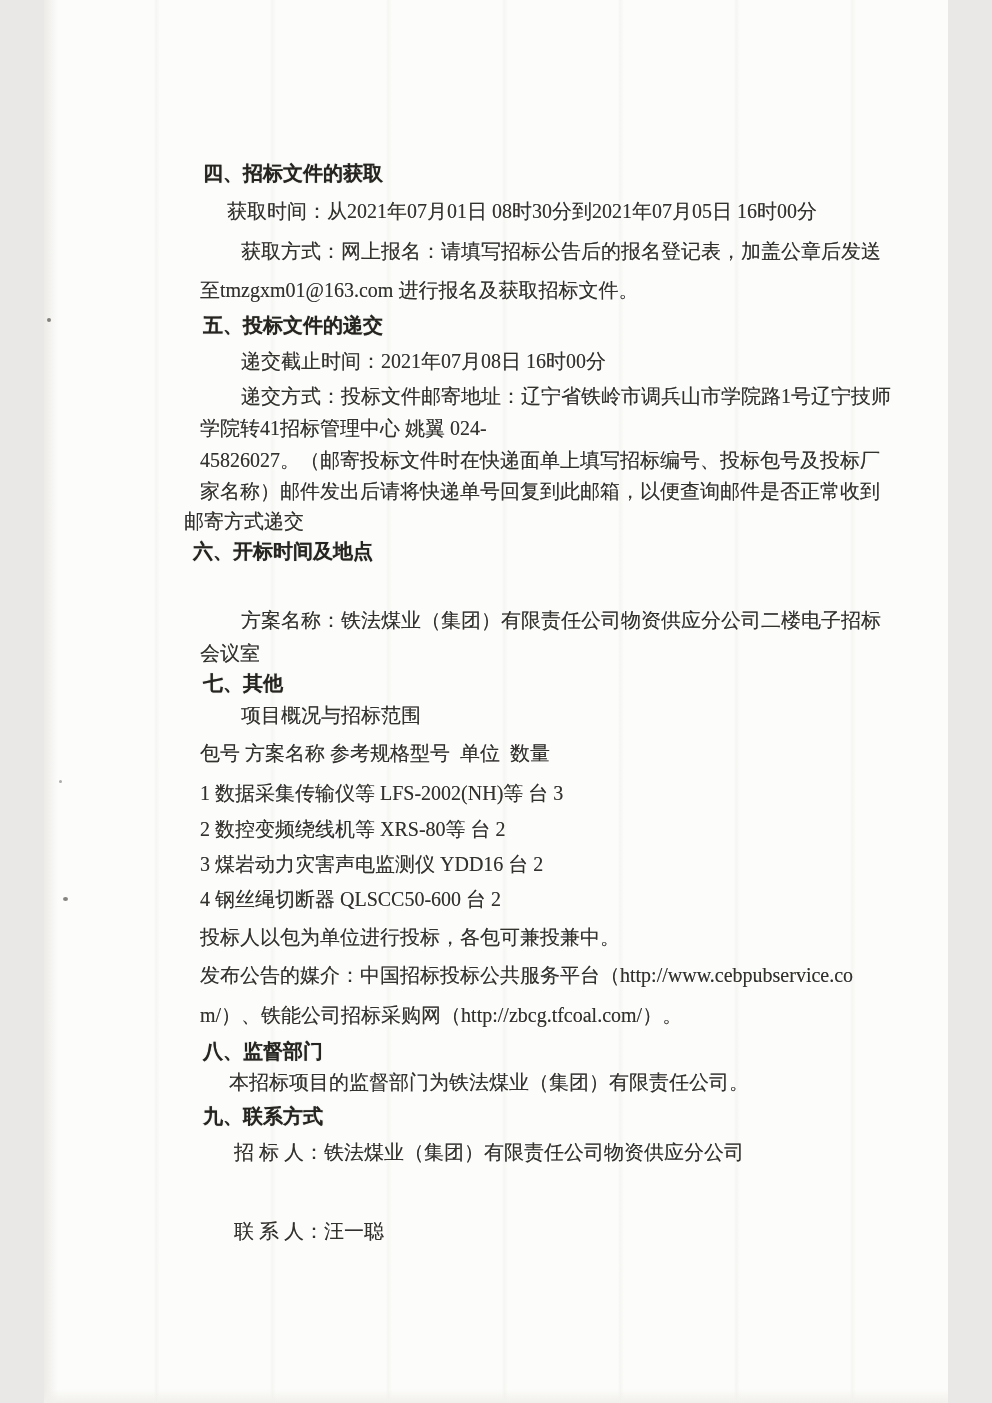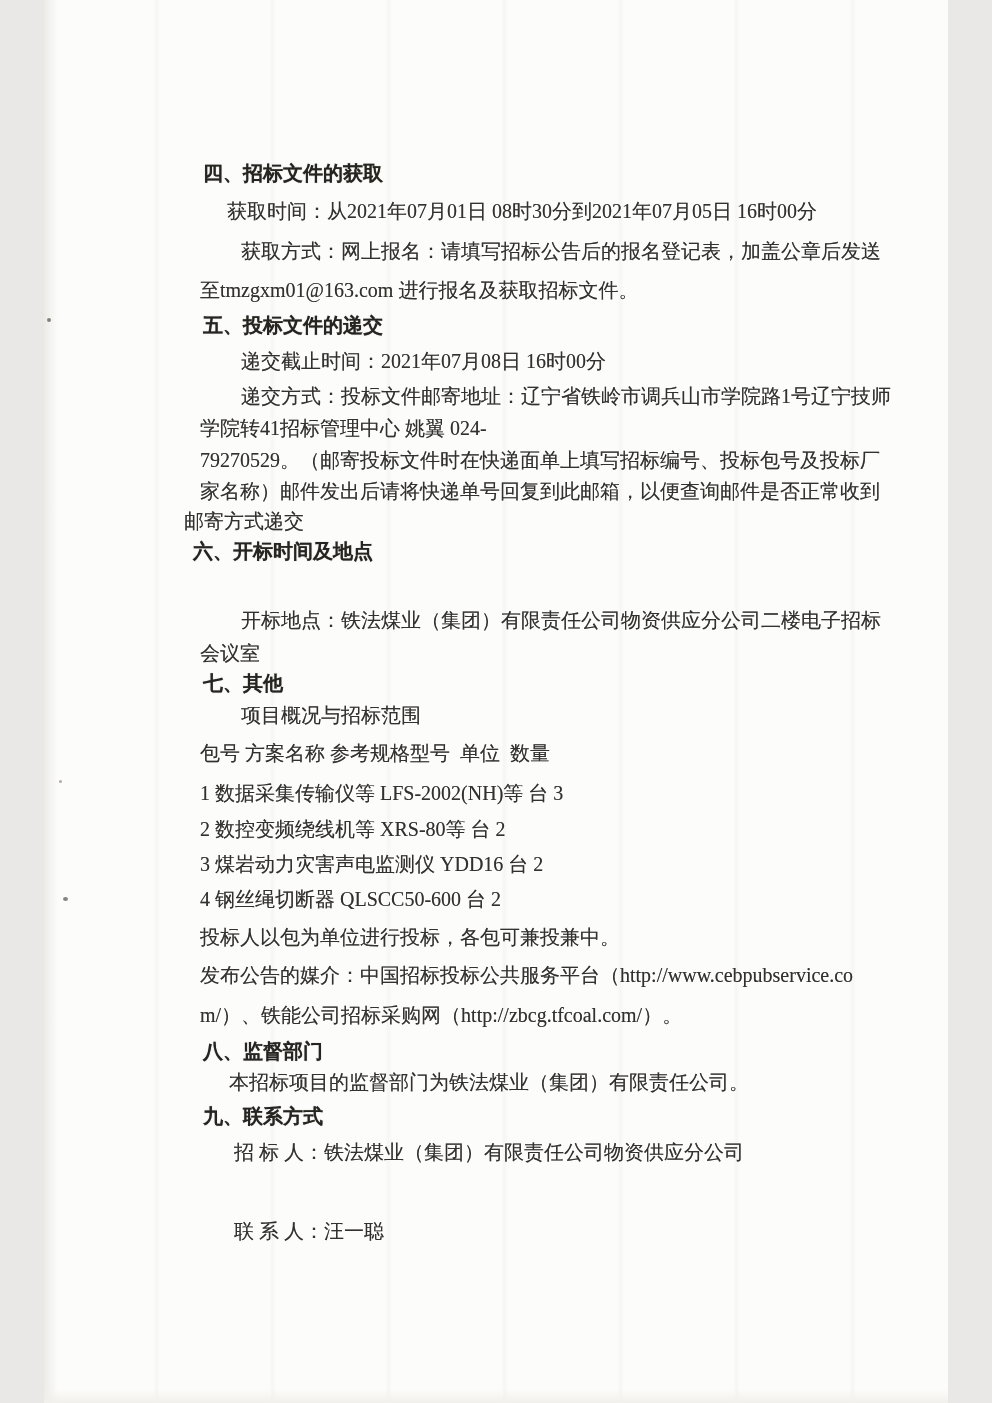--- a/index.html
+++ b/index.html
@@ -80,26 +80,26 @@
 
   <div class="ln hd" style="left:159px; top:160px;">四、招标文件的获取</div>
   <div class="ln" style="left:183px; top:198px;">获取时间：从2021年07月01日 08时30分到2021年07月05日 16时00分</div>
   <div class="ln" style="left:197px; top:238px;">获取方式：网上报名：请填写招标公告后的报名登记表，加盖公章后发送</div>
   <div class="ln" style="left:156px; top:277px;">至tmzgxm01@163.com 进行报名及获取招标文件。</div>
 
   <div class="ln hd" style="left:159px; top:312px;">五、投标文件的递交</div>
   <div class="ln" style="left:197px; top:348px;">递交截止时间：2021年07月08日 16时00分</div>
   <div class="ln" style="left:197px; top:383px;">递交方式：投标文件邮寄地址：辽宁省铁岭市调兵山市学院路1号辽宁技师</div>
   <div class="ln" style="left:156px; top:415px;">学院转41招标管理中心 姚翼 024-</div>
-  <div class="ln" style="left:156px; top:447px;">79270529。（邮寄投标文件时在快递面单上填写招标编号、投标包号及投标厂</div>
+  <div class="ln" style="left:156px; top:447px;">45826027。（邮寄投标文件时在快递面单上填写招标编号、投标包号及投标厂</div>
   <div class="ln" style="left:156px; top:478px;">家名称）邮件发出后请将快递单号回复到此邮箱，以便查询邮件是否正常收到</div>
   <div class="ln" style="left:140px; top:508px;">邮寄方式递交</div>
 
   <div class="ln hd" style="left:149px; top:538px;text-align:center;">六、开标时间及地点</div>
-  <div class="ln" style="left:197px; top:607px;">开标地点：铁法煤业（集团）有限责任公司物资供应分公司二楼电子招标</div>
+  <div class="ln" style="left:197px; top:607px;">方案名称：铁法煤业（集团）有限责任公司物资供应分公司二楼电子招标</div>
   <div class="ln" style="left:156px; top:640px;">会议室</div>
 
   <div class="ln hd" style="left:159px; top:670px;">七、其他</div>
   <div class="ln" style="left:197px; top:702px;">项目概况与招标范围</div>
   <div class="ln" style="left:156px; top:740px;">包号 方案名称 参考规格型号  单位  数量</div>
   <div class="ln" style="left:156px; top:780px;">1 数据采集传输仪等 LFS-2002(NH)等 台 3</div>
   <div class="ln" style="left:156px; top:816px;">2 数控变频绕线机等 XRS-80等 台 2</div>
   <div class="ln" style="left:156px; top:851px;">3 煤岩动力灾害声电监测仪 YDD16 台 2</div>
   <div class="ln" style="left:156px; top:886px;">4 钢丝绳切断器 QLSCC50-600 台 2</div>
   <div class="ln" style="left:156px; top:924px;">投标人以包为单位进行投标，各包可兼投兼中。</div>

